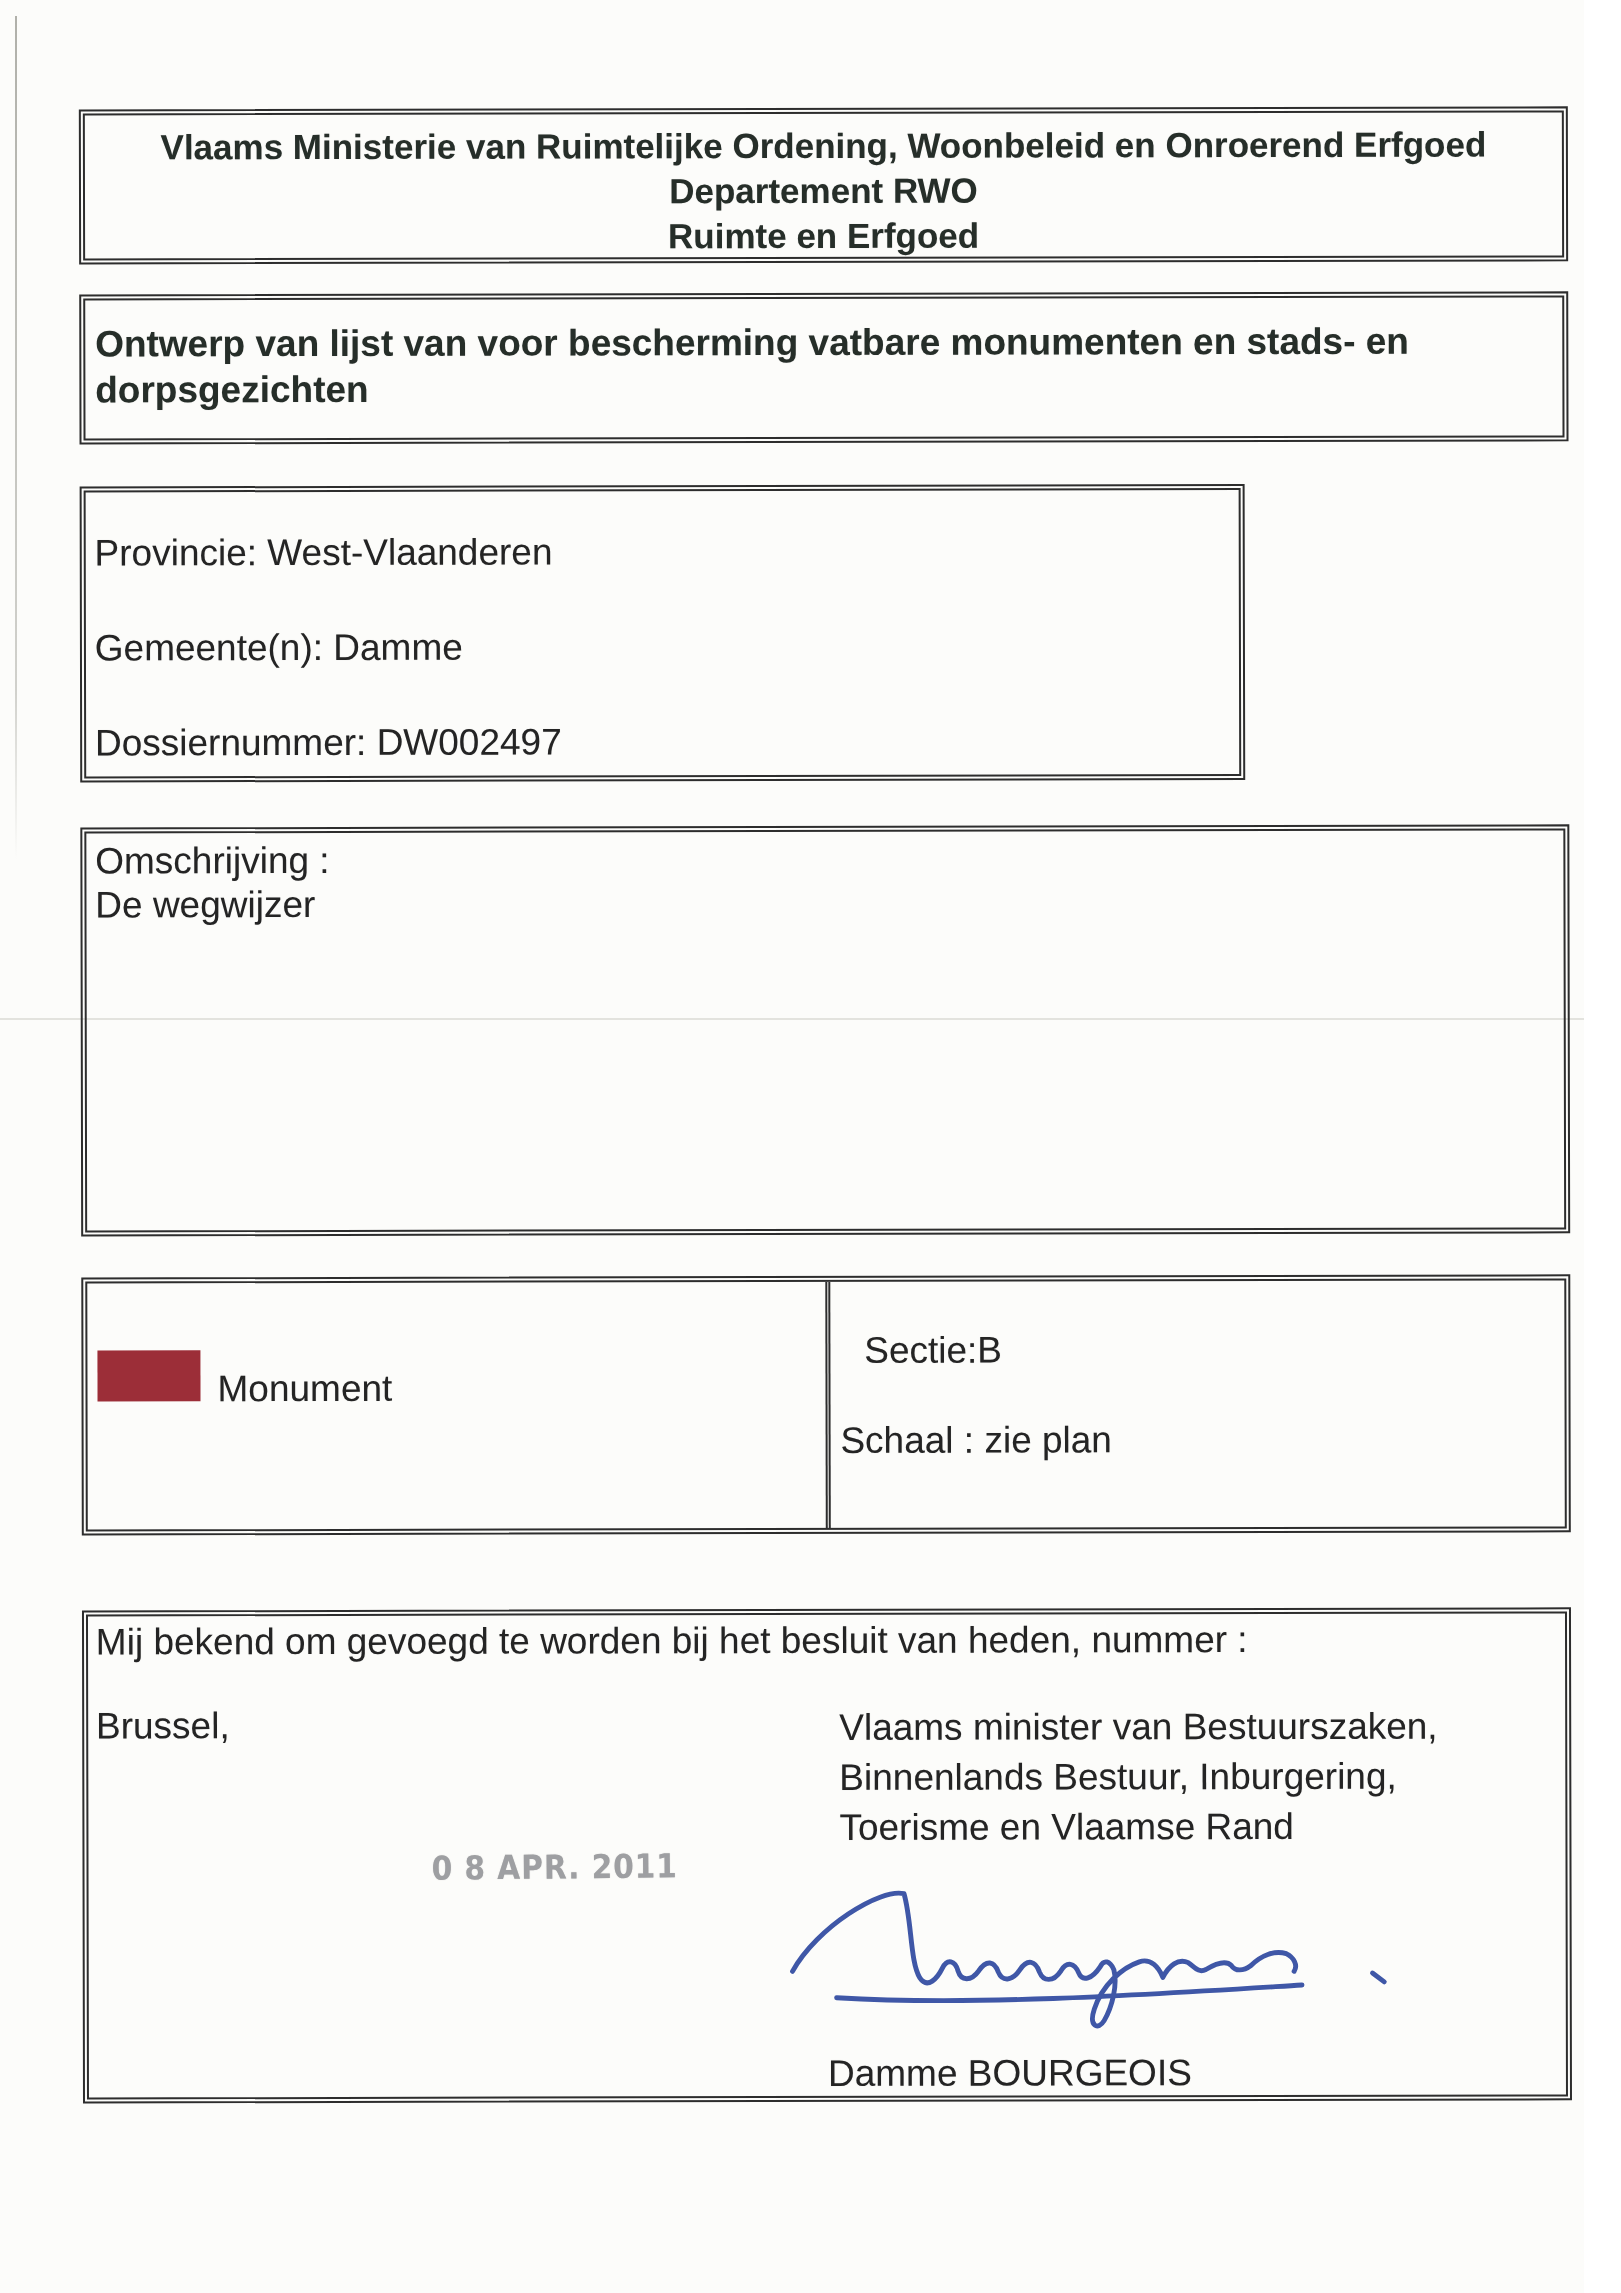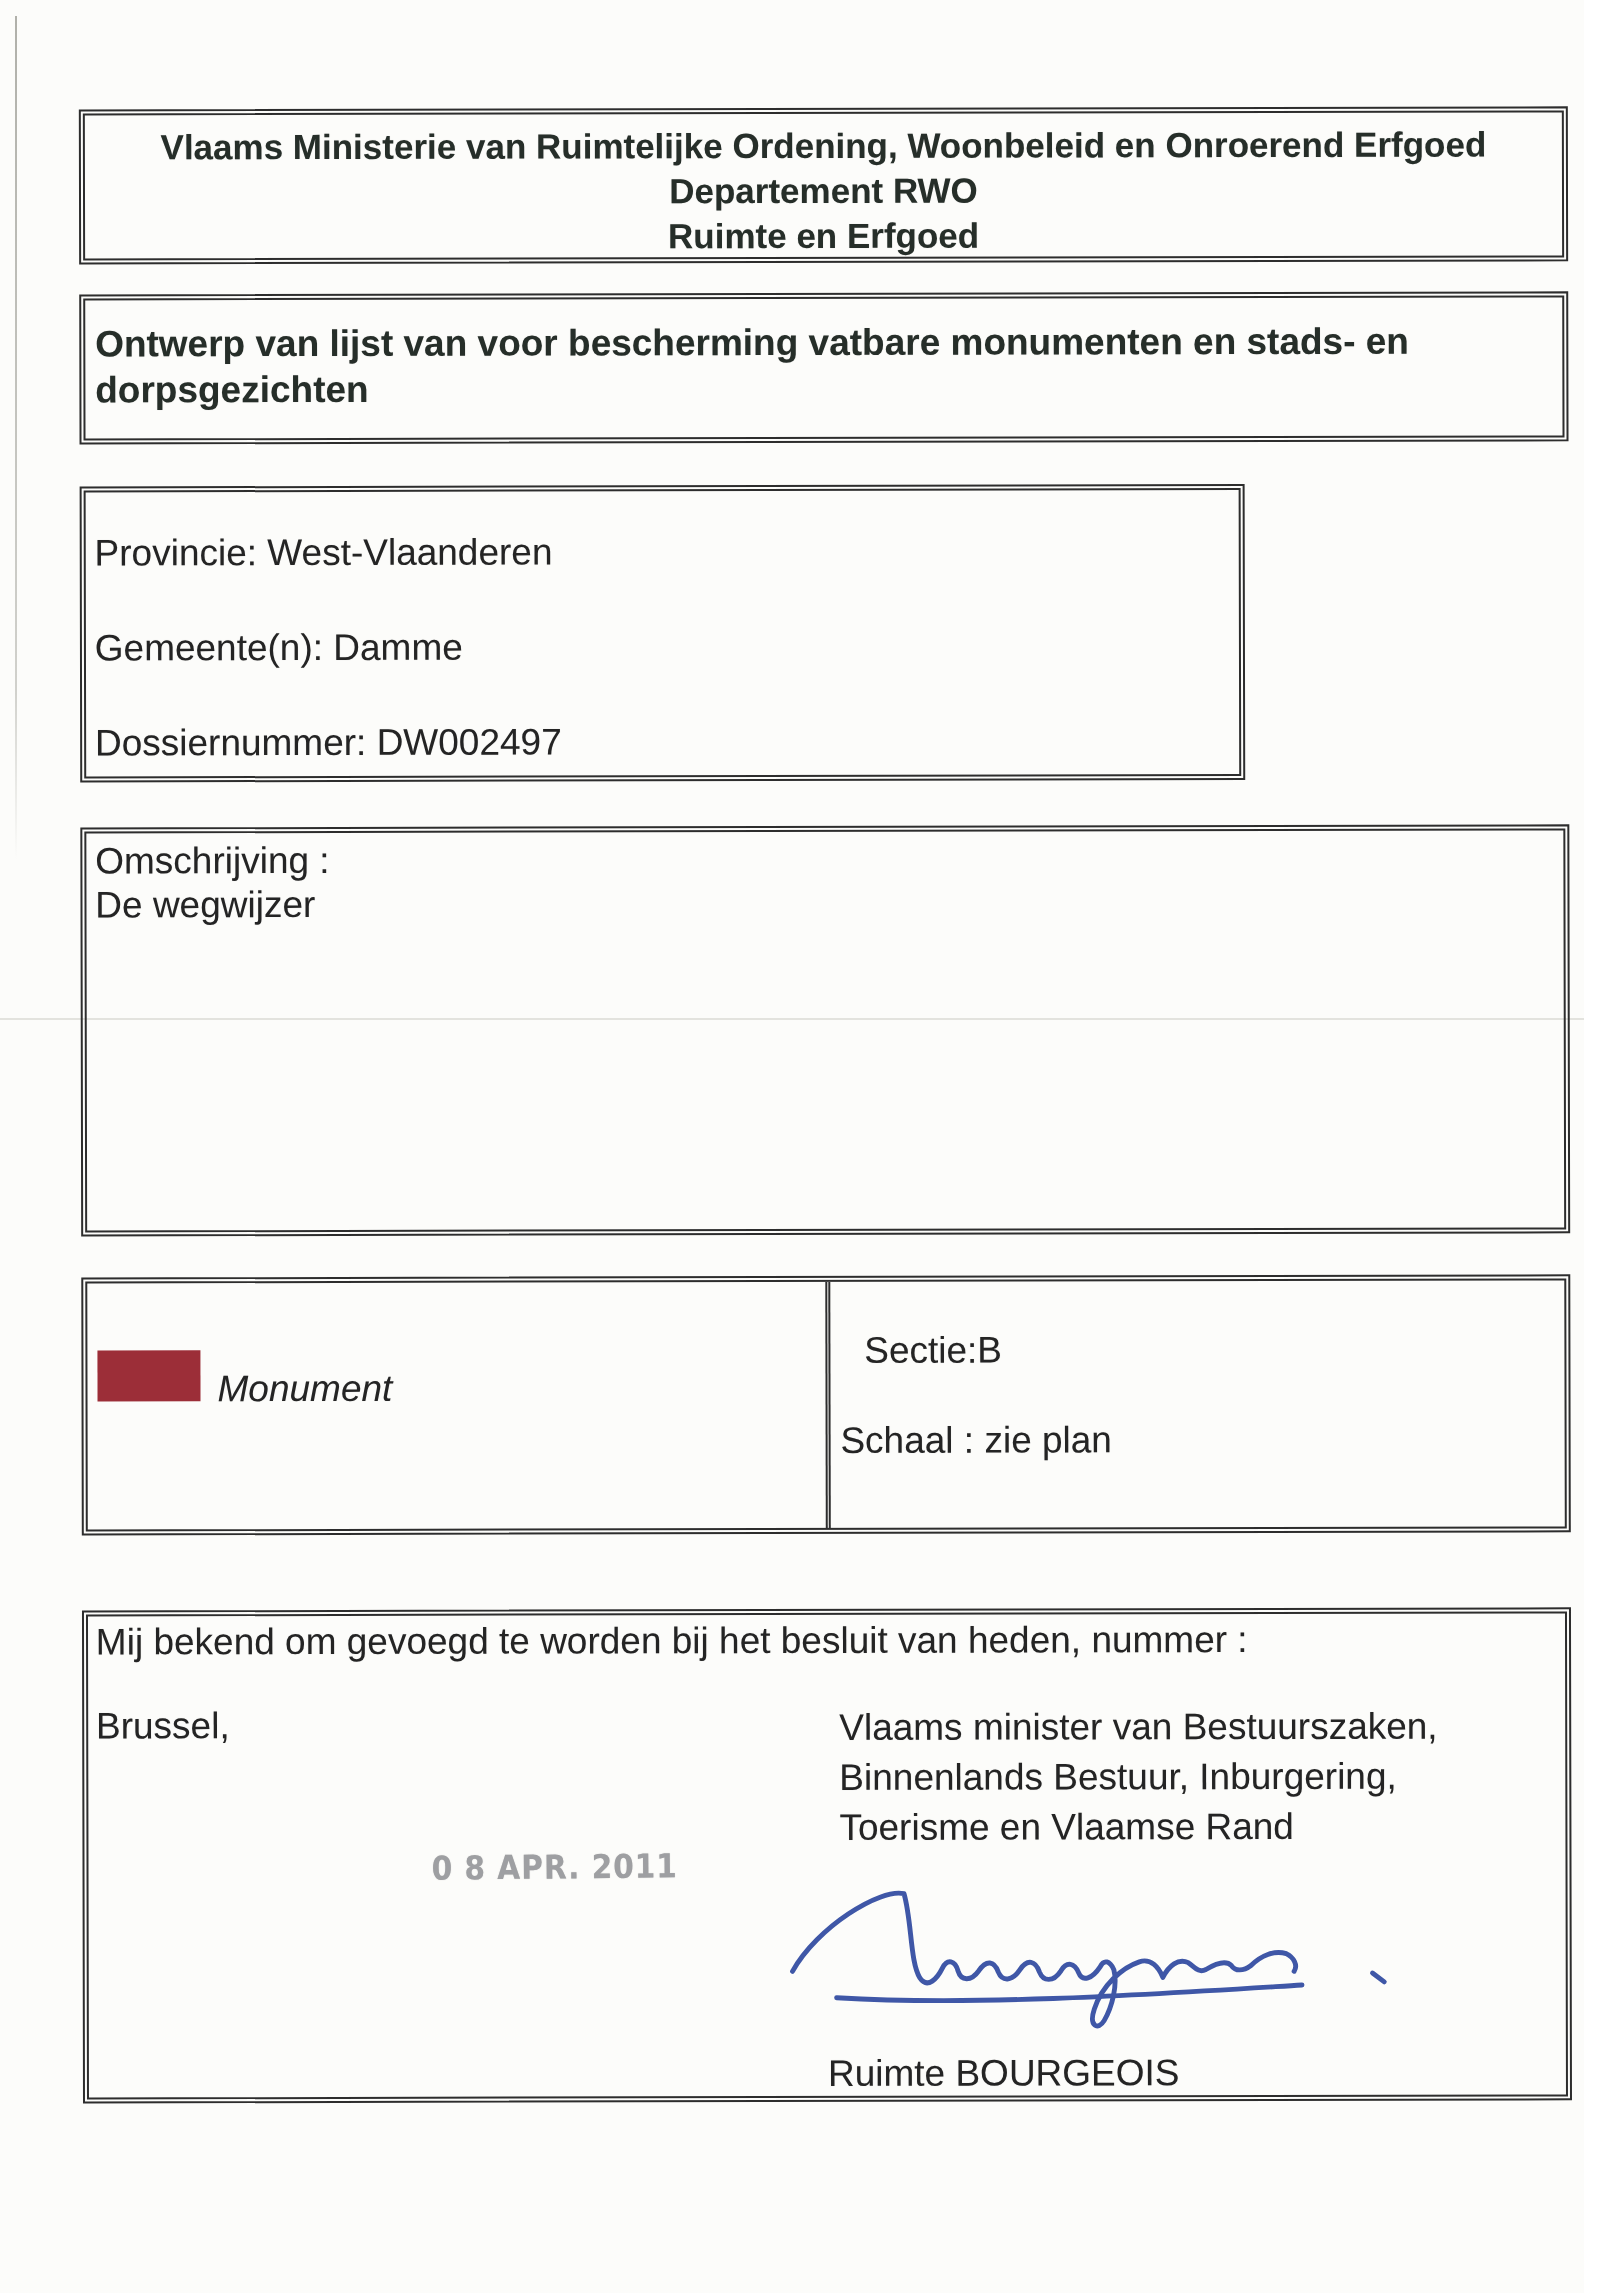--- a/index.html
+++ b/index.html
@@ -47,21 +47,21 @@
   #info-right-box{top:485px;left:1257px;width:314px;height:296px;padding:39px 0 0 8.8px;}
   .info-line{margin:0 0 51px 0;}
 
   #description-box{top:826px;height:409px;padding:5.9px 0 0 8.8px;}
   .desc-line{margin:0;}
 
   #legend-box{top:1276px;height:258px;display:flex;}
   .legend-left{width:743px;border-right:5.9px double #2d2d2d;position:relative;box-sizing:border-box;}
   .legend-right{flex:1;position:relative;}
   .swatch{position:absolute;left:9.8px;top:67px;width:103px;height:51px;}
-  .legend-label{position:absolute;left:130px;top:84px;font-style:italic;}
+  .legend-label{position:absolute;left:130px;top:84px;}
   .sectie{position:absolute;left:9.8px;top:47px;margin-left:24px;}
   .schaal{position:absolute;left:9.8px;top:137px;text-align:right;}
 
   #signature-box{top:1609px;height:493px;}
   .intro{position:absolute;left:7.8px;top:3.9px;}
   .city{position:absolute;left:7.8px;top:88px;text-align:center;}
   .minister-col{position:absolute;left:751px;top:88px;}
   .minister-line{font-size:37px;line-height:50px;}
   .stamp{
     position:absolute;left:343px;top:233px;
@@ -151,18 +151,18 @@
                    C520,91 524,98 532,94
                    C542,88 552,84 558,90
                    C562,96 570,96 578,90
                    C588,80 602,74 614,78
                    C622,82 626,90 622,96"></path>
           <path d="M155,122 C300,131 480,119 630,110"></path>
           <path d="M702,98 l12,9"></path>
         </g>
       </svg>
 
-      <div class="txt signer">Ruimte BOURGEOIS</div>
+      <div class="txt signer">Damme BOURGEOIS</div>
     </div>
 
   </div>
 </div>
 
 
 </body></html>

